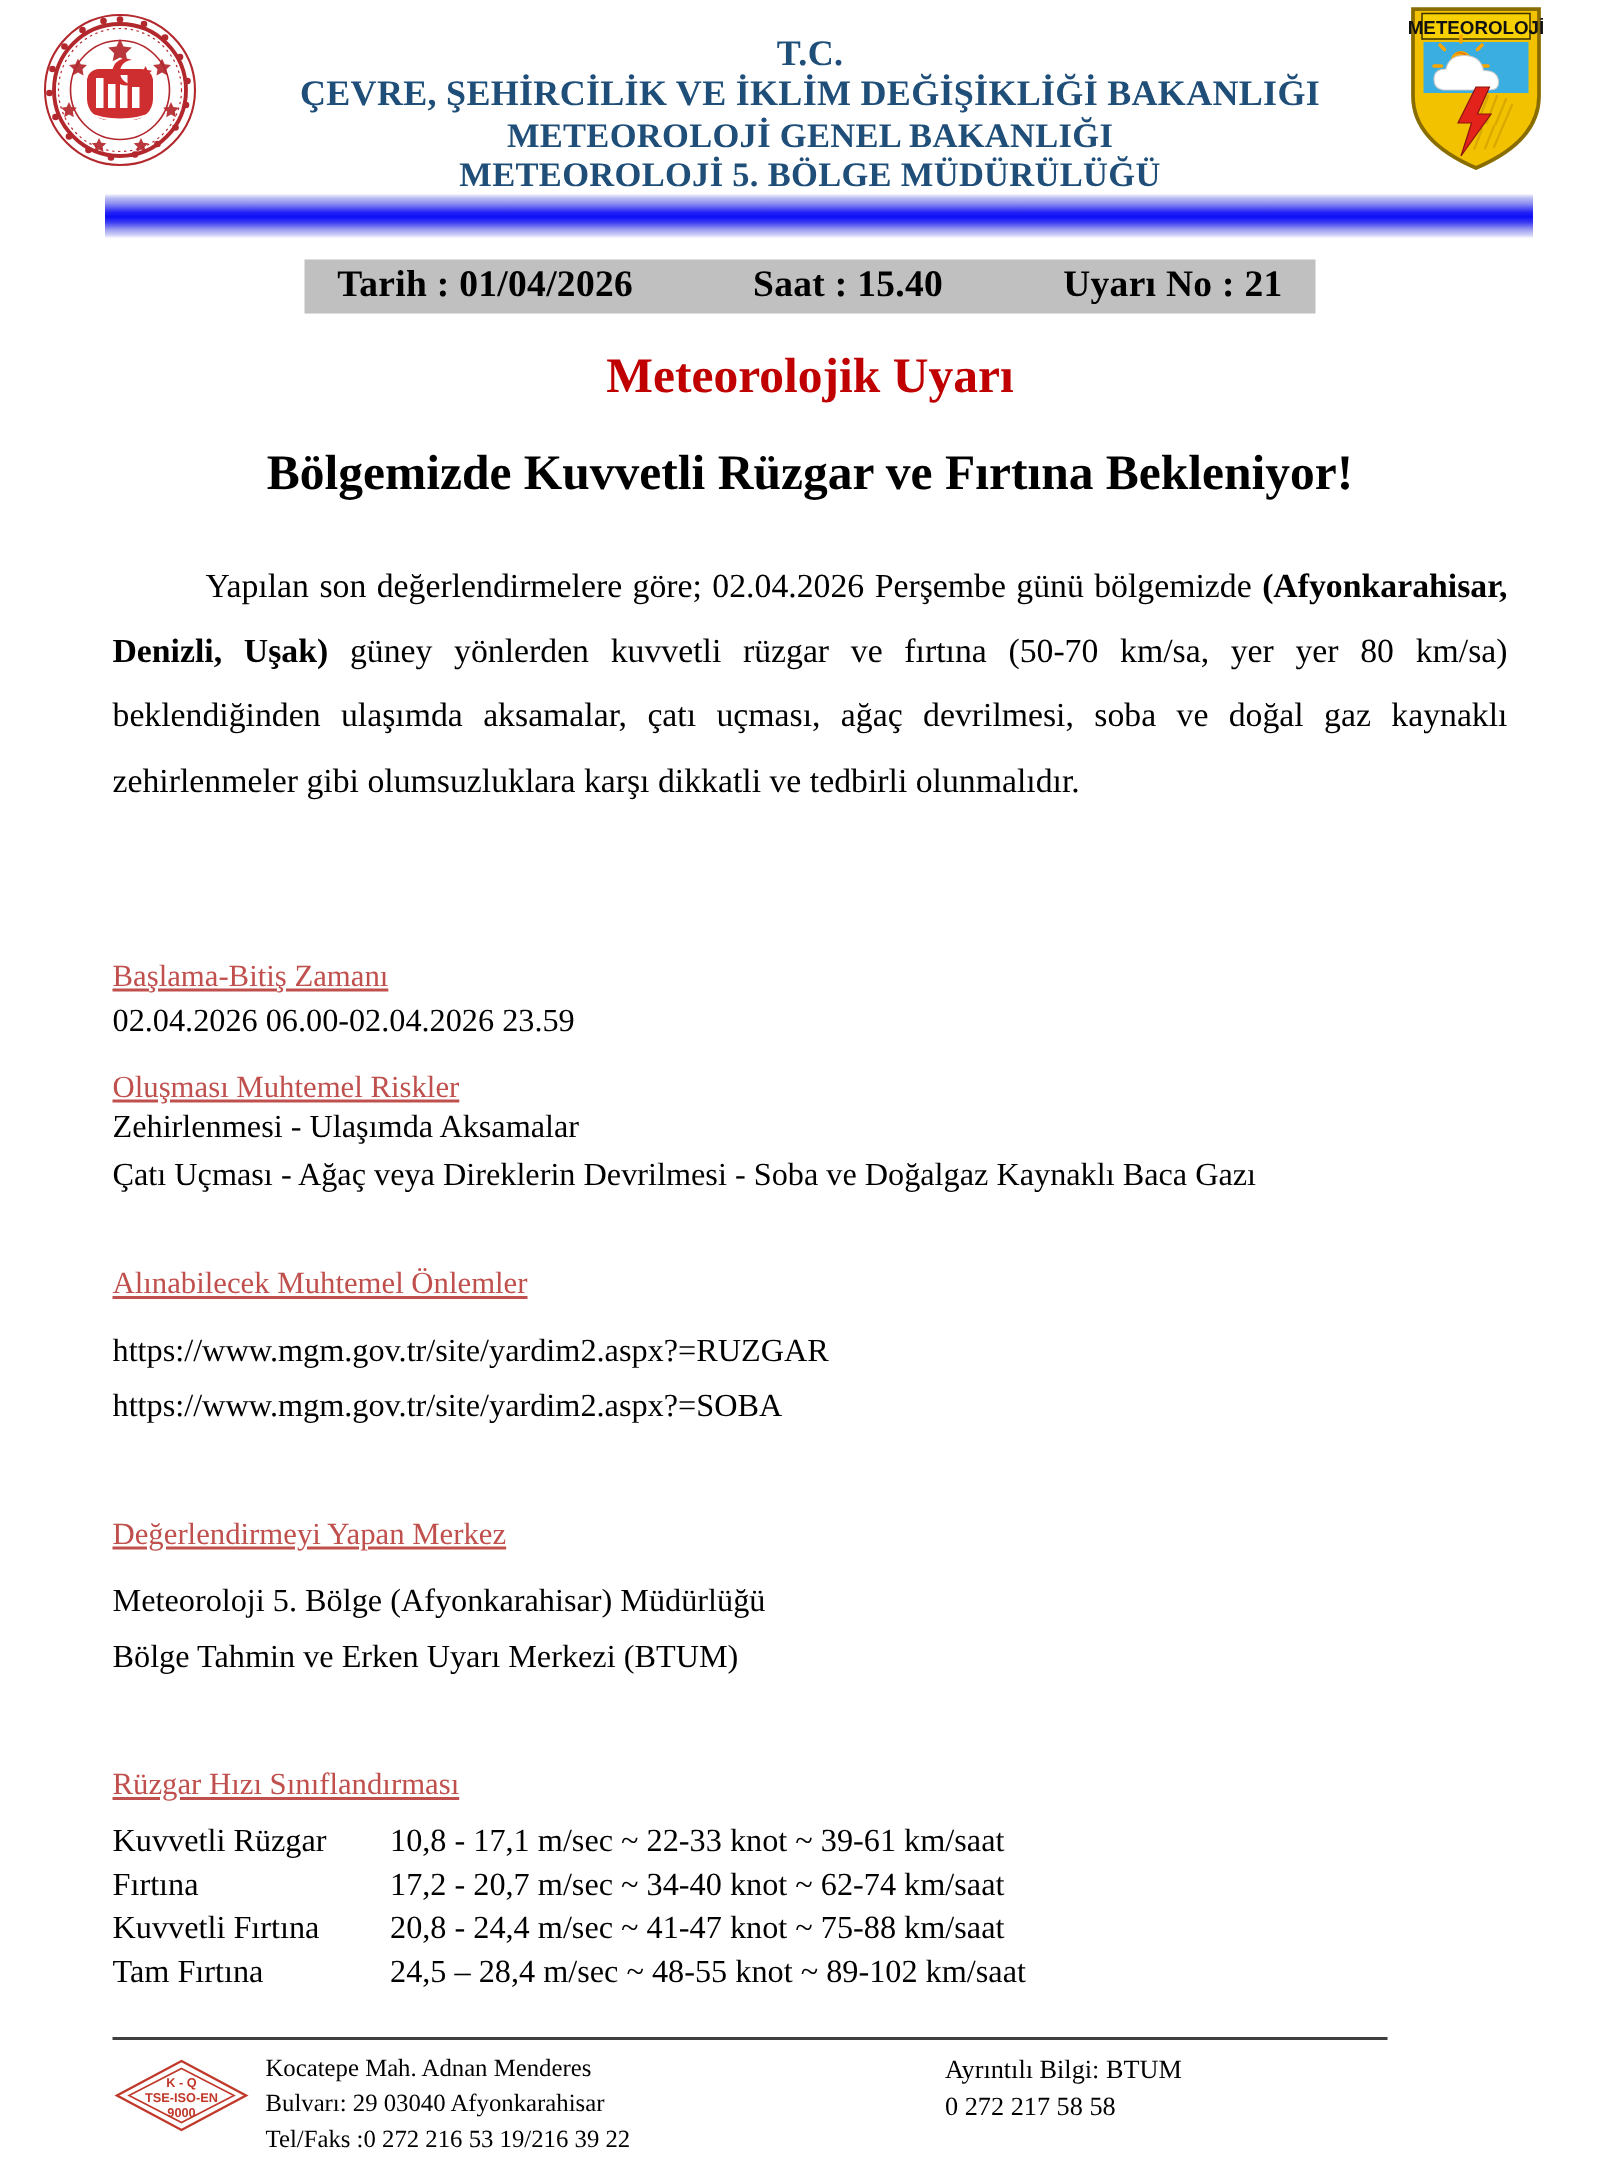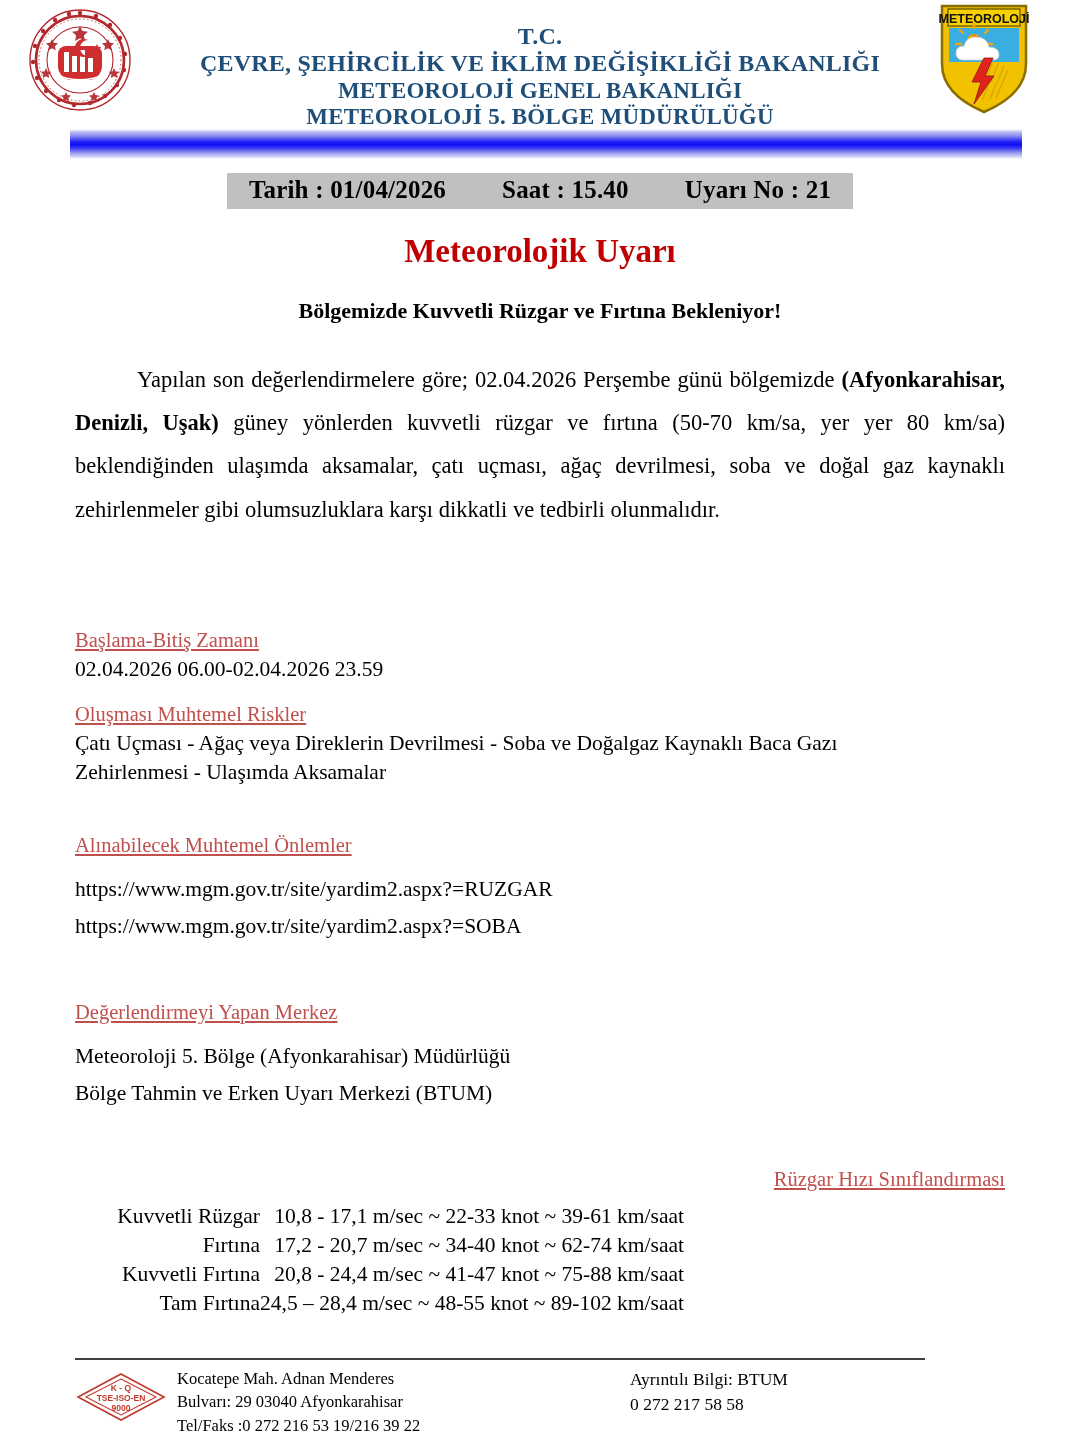--- a/index.html
+++ b/index.html
@@ -71,39 +71,39 @@
   
   .info-bar-wrap {
     margin-top: 14px;
     display: flex;
     justify-content: center;
   }
   .info-bar {
     background: #c0c0c0;
     display: flex;
     align-items: center;
-    gap: 56px;
+    gap: 80px;
     padding: 3px 22px 5px 22px;
     font-size: 25px;
     font-weight: bold;
     letter-spacing: .2px;
   }
 
   
   .doc-title {
     text-align: center;
     color: #c00000;
     font-size: 33px;
     font-weight: bold;
     margin-top: 24px;
   }
   .doc-subtitle {
     text-align: center;
     color: #000000;
-    font-size: 22px;
+    font-size: 33px;
     font-weight: bold;
     margin-top: 28px;
   }
 
   
   .body-par {
     margin: 34px 75px 0 75px;
     font-size: 22.5px;
     line-height: 1.92;
     text-align: justify;
@@ -125,21 +125,21 @@
     font-size: 21.5px;
     color: #000;
   }
   .sec-line { line-height: 1.32; }
   .sec-line-loose { line-height: 1.72; }
 
   .s-zaman   { margin-top: 98px; }
   .s-riskler { margin-top: 20px; }
   .s-onlem   { margin-top: 48px; }
   .s-merkez  { margin-top: 56px; }
-  .s-hiz     { margin-top: 56px; text-align: right; }
+  .s-hiz     { margin-top: 56px; }
 
   .sec-head-gap { margin-top: 3px; }
   .sec-head-gap-lg { margin-top: 14px; }
 
   
   .wind-table {
     margin-top: 12px;
     border-collapse: collapse;
     font-size: 21.5px;
   }
@@ -285,22 +285,22 @@
 
 <div class="sections">
 
   <div class="s-zaman">
     <div><span class="sec-head">Başlama-Bitiş Zamanı</span></div>
     <div class="sec-body sec-line sec-head-gap">02.04.2026 06.00-02.04.2026 23.59</div>
   </div>
 
   <div class="s-riskler">
     <div><span class="sec-head">Oluşması Muhtemel Riskler</span></div>
+    <div class="sec-body sec-line">Zehirlenmesi - Ulaşımda Aksamalar</div>
     <div class="sec-body sec-line sec-head-gap">Çatı Uçması - Ağaç veya Direklerin Devrilmesi - Soba ve Doğalgaz Kaynaklı Baca Gazı</div>
-    <div class="sec-body sec-line">Zehirlenmesi - Ulaşımda Aksamalar</div>
   </div>
 
   <div class="s-onlem">
     <div><span class="sec-head">Alınabilecek Muhtemel Önlemler</span></div>
     <div class="sec-body sec-line-loose sec-head-gap-lg">https://www.mgm.gov.tr/site/yardim2.aspx?=RUZGAR</div>
     <div class="sec-body sec-line-loose">https://www.mgm.gov.tr/site/yardim2.aspx?=SOBA</div>
   </div>
 
   <div class="s-merkez">
     <div><span class="sec-head">Değerlendirmeyi Yapan Merkez</span></div>

